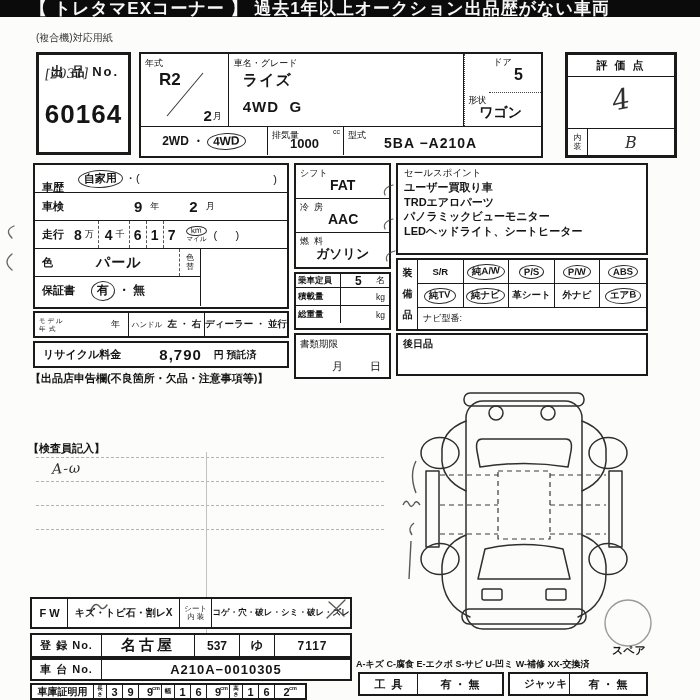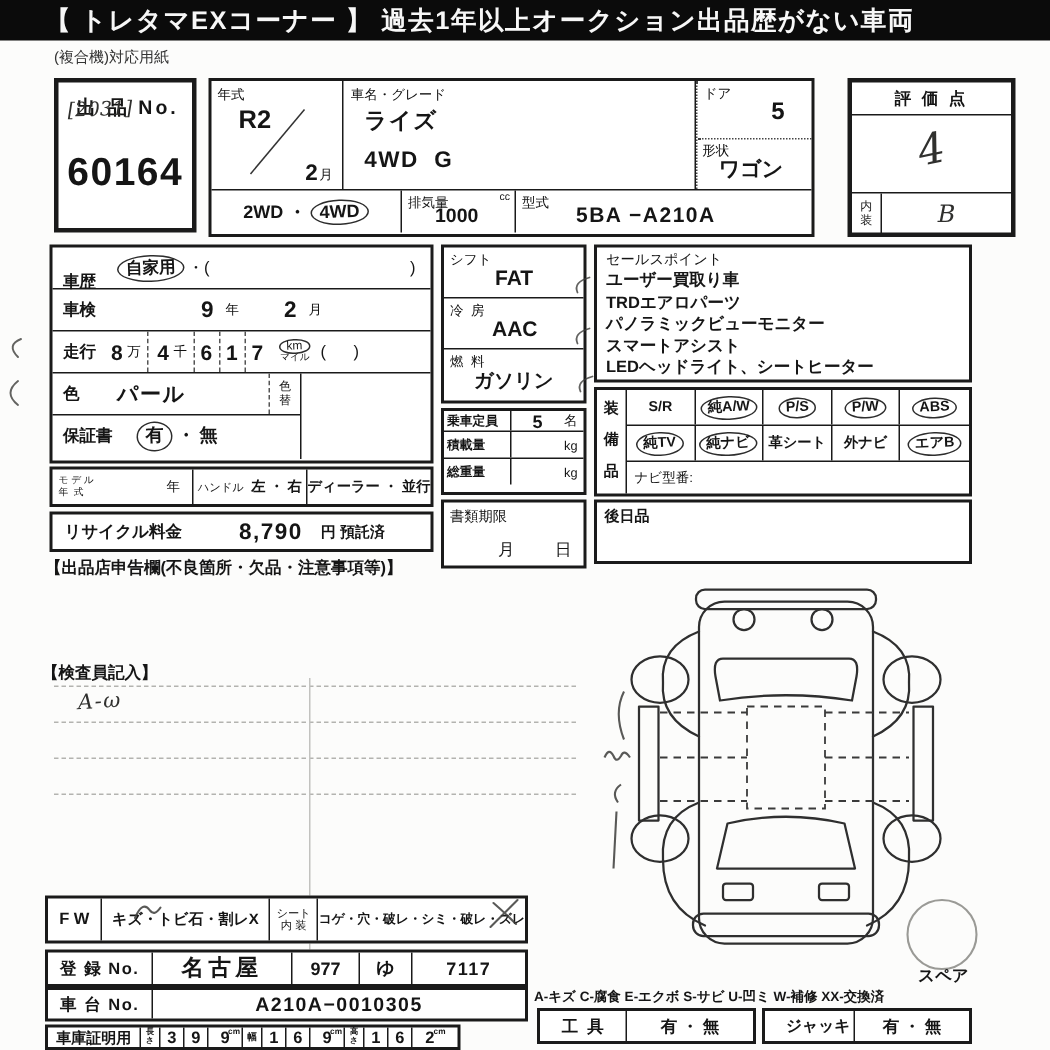--- a/index.html
+++ b/index.html
@@ -2,21 +2,21 @@
 <html><head>
 <meta charset="utf-8">
 <style>
   html,body{margin:0;padding:0;background:#fff;}
   .page{position:relative;width:700px;height:700px;background:#fcfcfb;overflow:hidden;
         font-family:"Liberation Sans","DejaVu Sans",sans-serif;color:#151515;}
   .abs{position:absolute;box-sizing:border-box;}
   .box{position:absolute;box-sizing:border-box;border:2px solid #1a1a1a;background:#fff;}
   .b3{border-width:3px;}
   .b25{border-width:2.5px;}
-  .banner{left:0;top:0;width:700px;height:27px;background:#0b0b0b;color:#f7f7f7;
+  .banner{left:0;top:0;width:700px;height:17px;background:#0b0b0b;color:#f7f7f7;
           display:flex;align-items:center;padding-left:30px;font-size:17px;font-weight:bold;letter-spacing:1px;}
   .lab{font-size:9px;color:#111;}
   .val{font-weight:bold;}
   .hand{font-family:"DejaVu Serif",serif;font-style:italic;color:#30302e;}
   .row{display:flex;box-sizing:border-box;}
   .cell{box-sizing:border-box;position:relative;}
   .bdr{border-right:1.5px solid #1a1a1a;}
   .bdb{border-bottom:1.5px solid #1a1a1a;}
   .circled{display:inline-block;border:1.6px solid #2d2d2d;border-radius:50%;padding:0 5px 1px;transform:rotate(-2deg);}
   .eq-item{display:inline-block;border:1.6px solid transparent;border-radius:50%;padding:0 4px 1px;font-size:9.5px;font-weight:bold;white-space:nowrap;}
@@ -52,21 +52,21 @@
         <span class="abs" style="left:16px;top:40px;width:56px;border-top:1.4px solid #333;transform:rotate(-50deg);"></span>
         <span class="abs val" style="right:16px;bottom:2px;font-size:15px;">2</span>
         <span class="abs lab" style="right:6px;bottom:3px;">月</span>
       </div>
       <div class="cell bdr" style="width:236px;">
         <span class="lab abs" style="left:5px;top:3px;">車名・グレード</span>
         <span class="abs val" style="left:14px;top:17px;font-size:15px;letter-spacing:1px;">ライズ</span>
         <span class="abs val pre" style="left:14px;top:44px;font-size:15px;letter-spacing:1px;">4WD  G</span>
       </div>
       <div class="cell" style="width:77px;border-left:1.5px dotted #444;">
-        <div style="height:38px;border-bottom:1.5px dotted #444;position:relative;">
+        <div style="height:38px;border-bottom:1.5px dotted #444;position:relative;margin-left:24px;">
           <span class="lab abs" style="left:4px;top:2px;">ドア</span>
           <span class="abs val" style="right:18px;top:12px;font-size:16px;">5</span>
         </div>
         <div style="height:33px;position:relative;">
           <span class="lab abs" style="left:3px;top:1px;">形状</span>
           <span class="abs val" style="left:14px;top:11px;font-size:14px;">ワゴン</span>
         </div>
       </div>
     </div>
     <div class="row" style="height:28px;">
@@ -130,21 +130,21 @@
       <span class="stack" style="justify-content:center;width:34px;">
         <span class="circled" style="font-size:8px;padding:0 4px;">km</span>
         <span style="font-size:6.5px;">マイル</span>
       </span>
       <span class="pre" style="display:flex;align-items:center;font-size:11px;">(      )</span>
     </div>
     <div class="row" style="height:57px;">
       <div style="width:165px;border-right:1.5px solid #1a1a1a;">
         <div class="row bdb" style="height:28px;align-items:stretch;">
           <span style="font-size:11px;font-weight:bold;margin-left:7px;align-self:center;width:22px;">色</span>
-          <span class="val" style="font-size:14px;letter-spacing:1px;align-self:center;margin-left:14px;flex:1;">パール</span>
+          <span class="val" style="font-size:14px;letter-spacing:1px;align-self:center;margin-left:32px;flex:1;">パール</span>
           <span class="stack" style="width:20px;border-left:1.2px dashed #555;justify-content:center;font-size:8px;">
             <span>色</span>
             <span>替</span>
           </span>
         </div>
         <div class="row" style="height:27px;align-items:center;">
           <span style="font-size:11px;font-weight:bold;margin-left:7px;">保証書</span>
           <span class="circled" style="margin-left:16px;font-size:12px;font-weight:bold;">有</span>
           <span style="font-size:12px;font-weight:bold;margin-left:3px;">・</span>
           <span style="font-size:12px;font-weight:bold;margin-left:3px;">無</span>
@@ -166,21 +166,20 @@
       <span class="lab abs pre" style="left:4px;top:2px;">燃  料</span>
       <span class="abs val" style="left:20px;top:12px;font-size:13px;">ガソリン</span>
     </div>
   </div>
 
   <div class="box" style="left:396px;top:163px;width:252px;height:92px;padding:2px 6px;">
     <div style="font-size:9.5px;">セールスポイント</div>
     <div style="font-size:11px;font-weight:bold;line-height:14.5px;">ユーザー買取り車</div>
     <div style="font-size:11px;font-weight:bold;line-height:14.5px;">TRDエアロパーツ</div>
     <div style="font-size:11px;font-weight:bold;line-height:14.5px;">パノラミックビューモニター</div>
-    <div style="font-size:11px;font-weight:bold;line-height:14.5px;">スマートアシスト</div>
     <div style="font-size:11px;font-weight:bold;line-height:14.5px;">LEDヘッドライト、シートヒーター</div>
   </div>
 
   <div class="box" style="left:396px;top:258px;width:252px;height:73px;">
     <div class="row" style="height:100%;">
       <div class="cell bdr stack" style="width:20px;justify-content:space-around;font-size:10px;font-weight:bold;padding:3px 0;">
         <span>装</span>
         <span>備</span>
         <span>品</span>
       </div>
@@ -335,21 +334,21 @@
     <path d="M4,16 Q9,4 14,11 Q17,15 21,9" fill="none" stroke="#3c3c3a" stroke-width="1.4" stroke-linecap="round" opacity="0.85"></path>
   </svg>
   <svg class="mark" style="left:324px;top:596px;" width="26" height="28" viewBox="0 0 26 28">
     <path d="M3,22 L21,4 M5,6 Q12,12 20,20" fill="none" stroke="#3c3c3a" stroke-width="1.4" stroke-linecap="round" opacity="0.85"></path>
   </svg>
 
   <div class="box b25" style="left:30px;top:633px;width:322px;height:25px;">
     <div class="row" style="height:100%;align-items:stretch;">
       <div class="cell bdr" style="width:70px;display:flex;align-items:center;justify-content:center;font-size:11px;font-weight:bold;letter-spacing:1px;">登 録 No.</div>
       <div class="cell bdr" style="width:93px;display:flex;align-items:center;justify-content:center;font-size:15px;font-weight:bold;letter-spacing:3px;">名古屋</div>
-      <div class="cell bdr" style="width:45px;display:flex;align-items:center;justify-content:center;font-size:12px;font-weight:bold;">977</div>
+      <div class="cell bdr" style="width:45px;display:flex;align-items:center;justify-content:center;font-size:12px;font-weight:bold;">537</div>
       <div class="cell bdr" style="width:35px;display:flex;align-items:center;justify-content:center;font-size:12px;font-weight:bold;">ゆ</div>
       <div class="cell" style="flex:1;display:flex;align-items:center;justify-content:center;font-size:12px;font-weight:bold;letter-spacing:1px;">7117</div>
     </div>
   </div>
 
   <div class="box b25" style="left:30px;top:658px;width:322px;height:23px;">
     <div class="row" style="height:100%;align-items:stretch;">
       <div class="cell bdr" style="width:70px;display:flex;align-items:center;justify-content:center;font-size:11px;font-weight:bold;letter-spacing:1px;text-align:right;">車 台 No.</div>
       <div class="cell" style="flex:1;display:flex;align-items:center;justify-content:center;font-size:13px;font-weight:bold;letter-spacing:1px;">A210A−0010305</div>
     </div>

